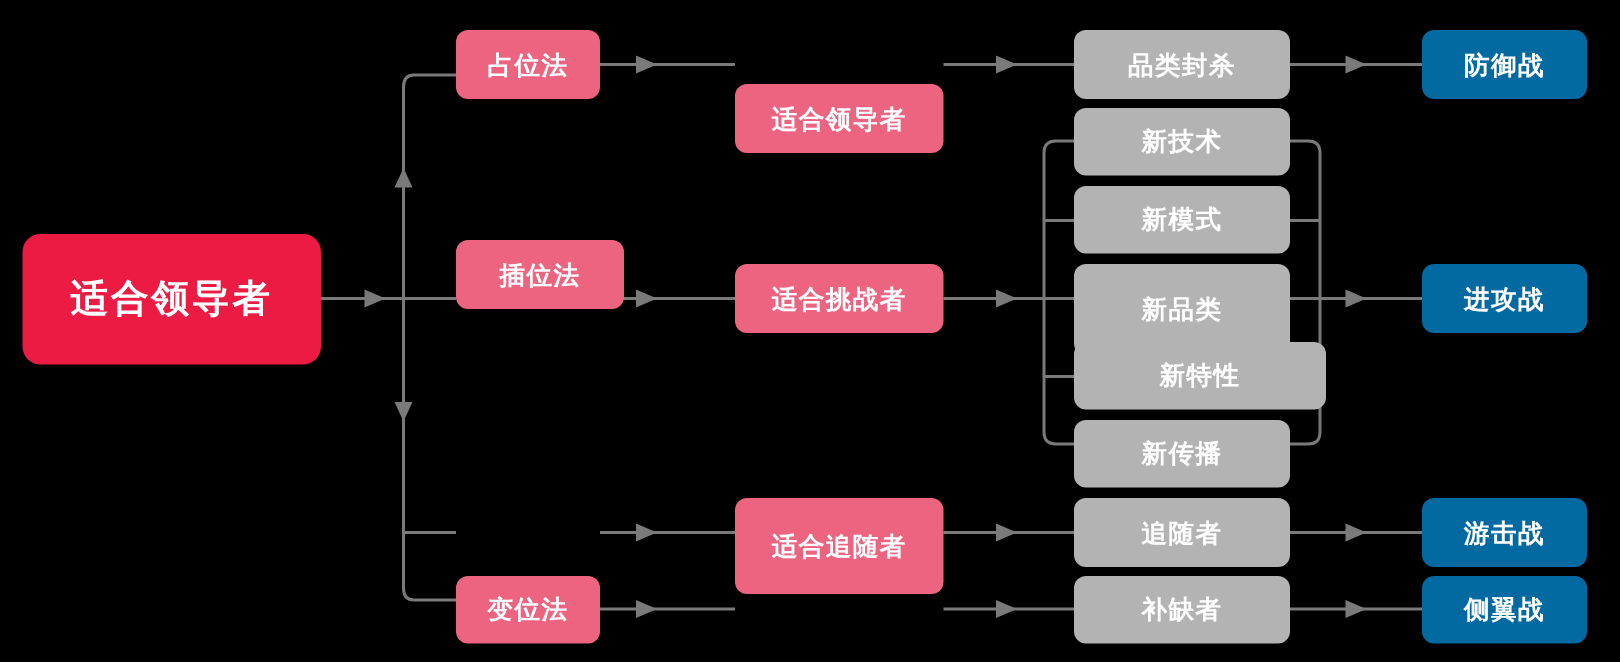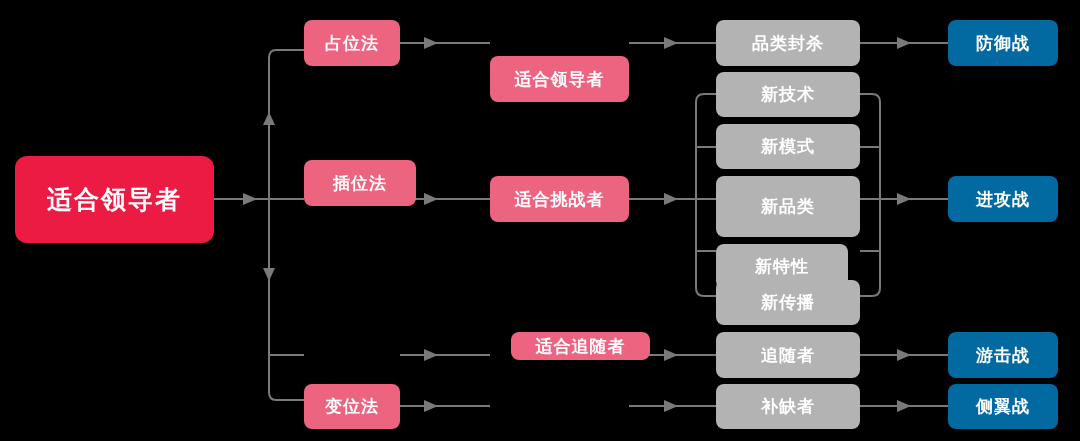--- a/index.html
+++ b/index.html
@@ -150,32 +150,32 @@
 
   <div class="node gray" style="left:716px; top:72px; width:144px; height:45px;">
     <span>新技术</span>
   </div>
   <div class="node gray" style="left:716px; top:124px; width:144px; height:45px;">
     <span>新模式</span>
   </div>
   <div class="node gray" style="left:716px; top:176px; width:144px; height:61px;">
     <span>新品类</span>
   </div>
-  <div class="node gray" style="left:716px; top:228px; width:132px; height:45px;margin-top:16px;">
+  <div class="node gray" style="left:716px; top:228px; width:168px; height:45px;">
     <span>新特性</span>
   </div>
   <div class="node gray" style="left:716px; top:280px; width:144px; height:45px;">
     <span>新传播</span>
   </div>
 
   <div class="node crimson" style="left:948px; top:176px; width:110px; height:46px;">
     <span>进攻战</span>
   </div>
 
-  <div class="node pink" style="left:490px; top:332px; width:139px; height:28px;margin-left:21px;">
+  <div class="node pink" style="left:490px; top:332px; width:139px; height:64px;">
     <span>适合追随者</span>
   </div>
   <div class="node gray" style="left:716px; top:332px; width:144px; height:46px;">
     <span>追随者</span>
   </div>
   <div class="node crimson" style="left:948px; top:332px; width:110px; height:46px;">
     <span>游击战</span>
   </div>
 
   <div class="node pink" style="left:304px; top:384px; width:96px; height:45px;">

